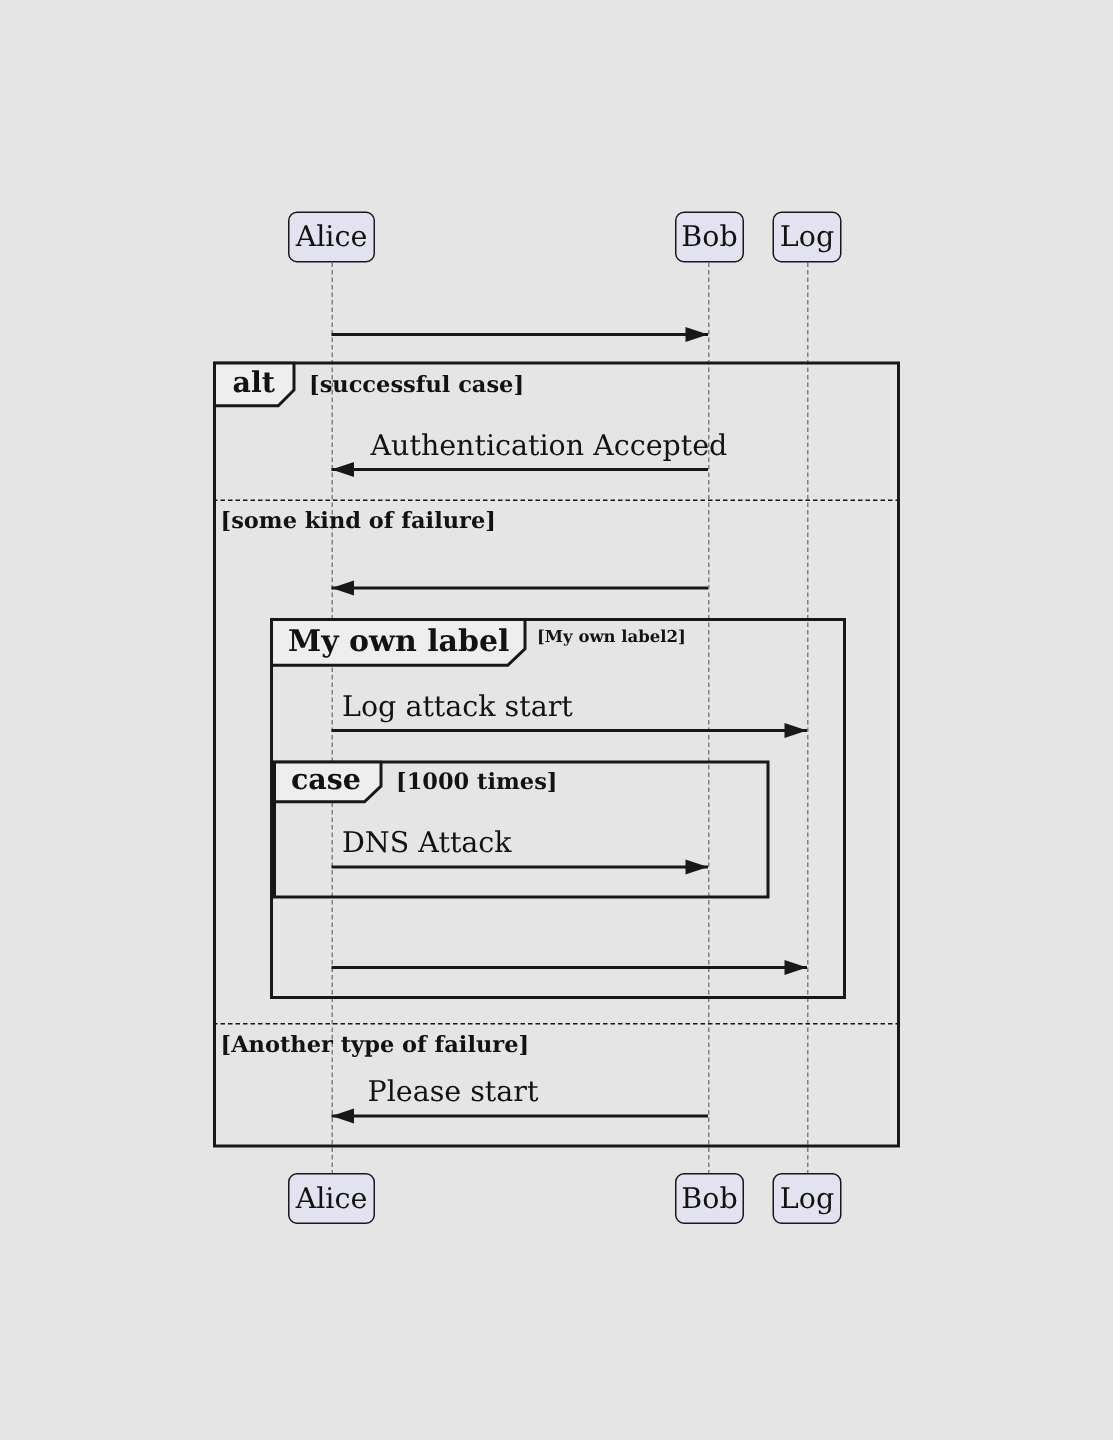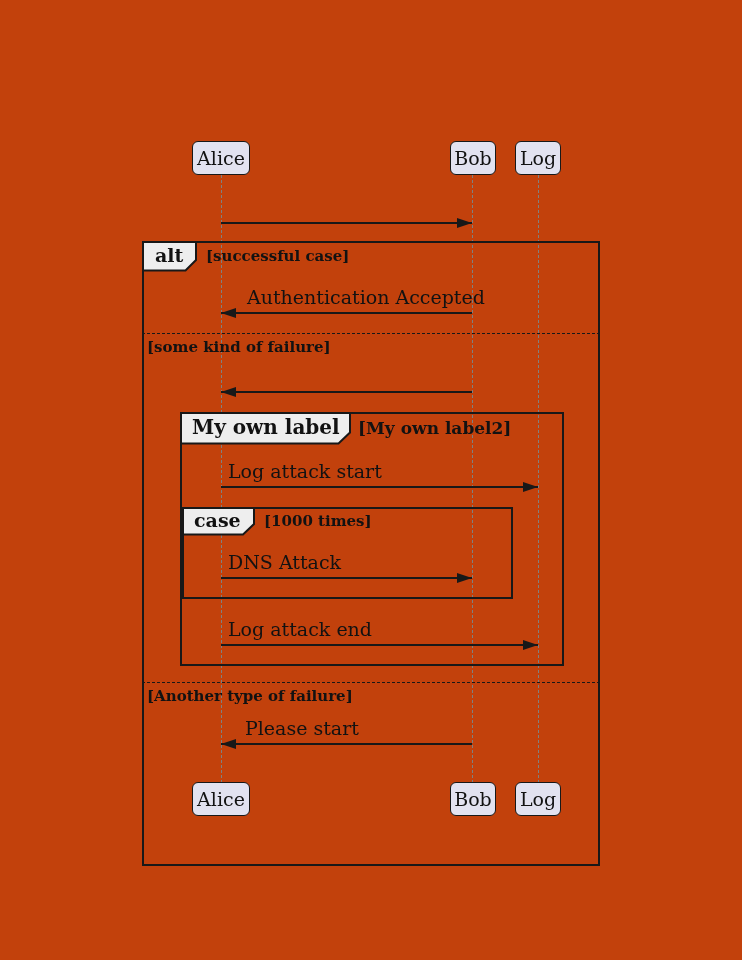--- a/index.html
+++ b/index.html
@@ -1,19 +1,19 @@
 <!DOCTYPE html>
 <html><head>
 <meta charset="utf-8">
 <style>
   html,body{margin:0;padding:0;background:#ffffff;}
   .canvas{
     position:relative;
     width:742px;height:960px;
-    background:#c2410c;
+    background:#e5e5e5;
     font-family:"DejaVu Serif", serif;
     color:#121212;
     overflow:hidden;
   }
   
   .pbox{
     position:absolute;
     box-sizing:border-box;
     height:34px;
     background:#E2E2F0;
@@ -111,59 +111,58 @@
   </div>
   <div class="pbox" style="left:450px;top:141px;width:46px;">
     <span>Bob</span>
   </div>
   <div class="pbox" style="left:515px;top:141px;width:46px;">
     <span>Log</span>
   </div>
 
   <div class="msg-line dir-right" style="left:221px;top:222px;width:251px;"></div>
 
-  <div class="frame" style="left:142px;top:241px;width:458px;height:625px;">
+  <div class="frame" style="left:142px;top:241px;width:458px;height:524px;">
     <svg class="pent" width="56" height="31" viewBox="0 0 56 31">
       <path d="M1,1 H54 V19 L43.5,29.5 H1 Z" fill="#EEEEEE" stroke="#181818" stroke-width="2"></path>
     </svg>
     <span class="frame-label" style="left:11px;top:2px;font-size:19px;">alt</span>
     <span class="frame-cond" style="left:62px;top:5px;">[successful case]</span>
   </div>
 
   <div class="msg-text" style="left:247px;top:287px;">Authentication Accepted</div>
   <div class="msg-line dir-left" style="left:221px;top:312px;width:251px;"></div>
 
   <div class="divider-line" style="left:142px;top:333px;width:458px;"></div>
   <div class="divider-label" style="left:147px;top:339px;">[some kind of failure]</div>
 
   <div class="msg-line dir-left" style="left:221px;top:391px;width:251px;"></div>
 
   <div class="frame" style="left:162px;top:412px;width:384px;height:254px;margin-left:18px;">
     <svg class="pent" width="172" height="33" viewBox="0 0 172 33">
       <path d="M1,1 H170 V20.5 L158.5,31.5 H1 Z" fill="#EEEEEE" stroke="#181818" stroke-width="2"></path>
     </svg>
     <span class="frame-label" style="left:10px;top:2px;font-size:20px;">My own label</span>
-    <span class="frame-cond" style="left:176px;top:5px;font-size:17px;">[My own label2]</span>
+    <span class="frame-cond" style="left:176px;top:5px;font-size:11px;">[My own label2]</span>
   </div>
 
   <div class="msg-text" style="left:228px;top:461px;">Log attack start</div>
   <div class="msg-line dir-right" style="left:221px;top:486px;width:317px;"></div>
 
   <div class="frame" style="left:182px;top:507px;width:331px;height:92px;">
     <svg class="pent" width="74" height="29" viewBox="0 0 74 29">
       <path d="M1,1 H72 V17 L61,27.5 H1 Z" fill="#EEEEEE" stroke="#181818" stroke-width="2"></path>
     </svg>
     <span class="frame-label" style="left:10px;top:1px;font-size:19px;">case</span>
     <span class="frame-cond" style="left:80px;top:4px;">[1000 times]</span>
   </div>
 
   <div class="msg-text" style="left:228px;top:552px;">DNS Attack</div>
   <div class="msg-line dir-right" style="left:221px;top:577px;width:251px;"></div>
 
-  <div class="msg-text" style="left:228px;top:619px;">Log attack end</div>
   <div class="msg-line dir-right" style="left:221px;top:644px;width:317px;"></div>
 
   <div class="divider-line" style="left:142px;top:682px;width:458px;"></div>
   <div class="divider-label" style="left:147px;top:688px;">[Another type of failure]</div>
 
   <div class="msg-text" style="left:245px;top:718px;">Please start</div>
   <div class="msg-line dir-left" style="left:221px;top:743px;width:251px;"></div>
 
   <div class="pbox" style="left:192px;top:782px;width:58px;">
     <span>Alice</span>

